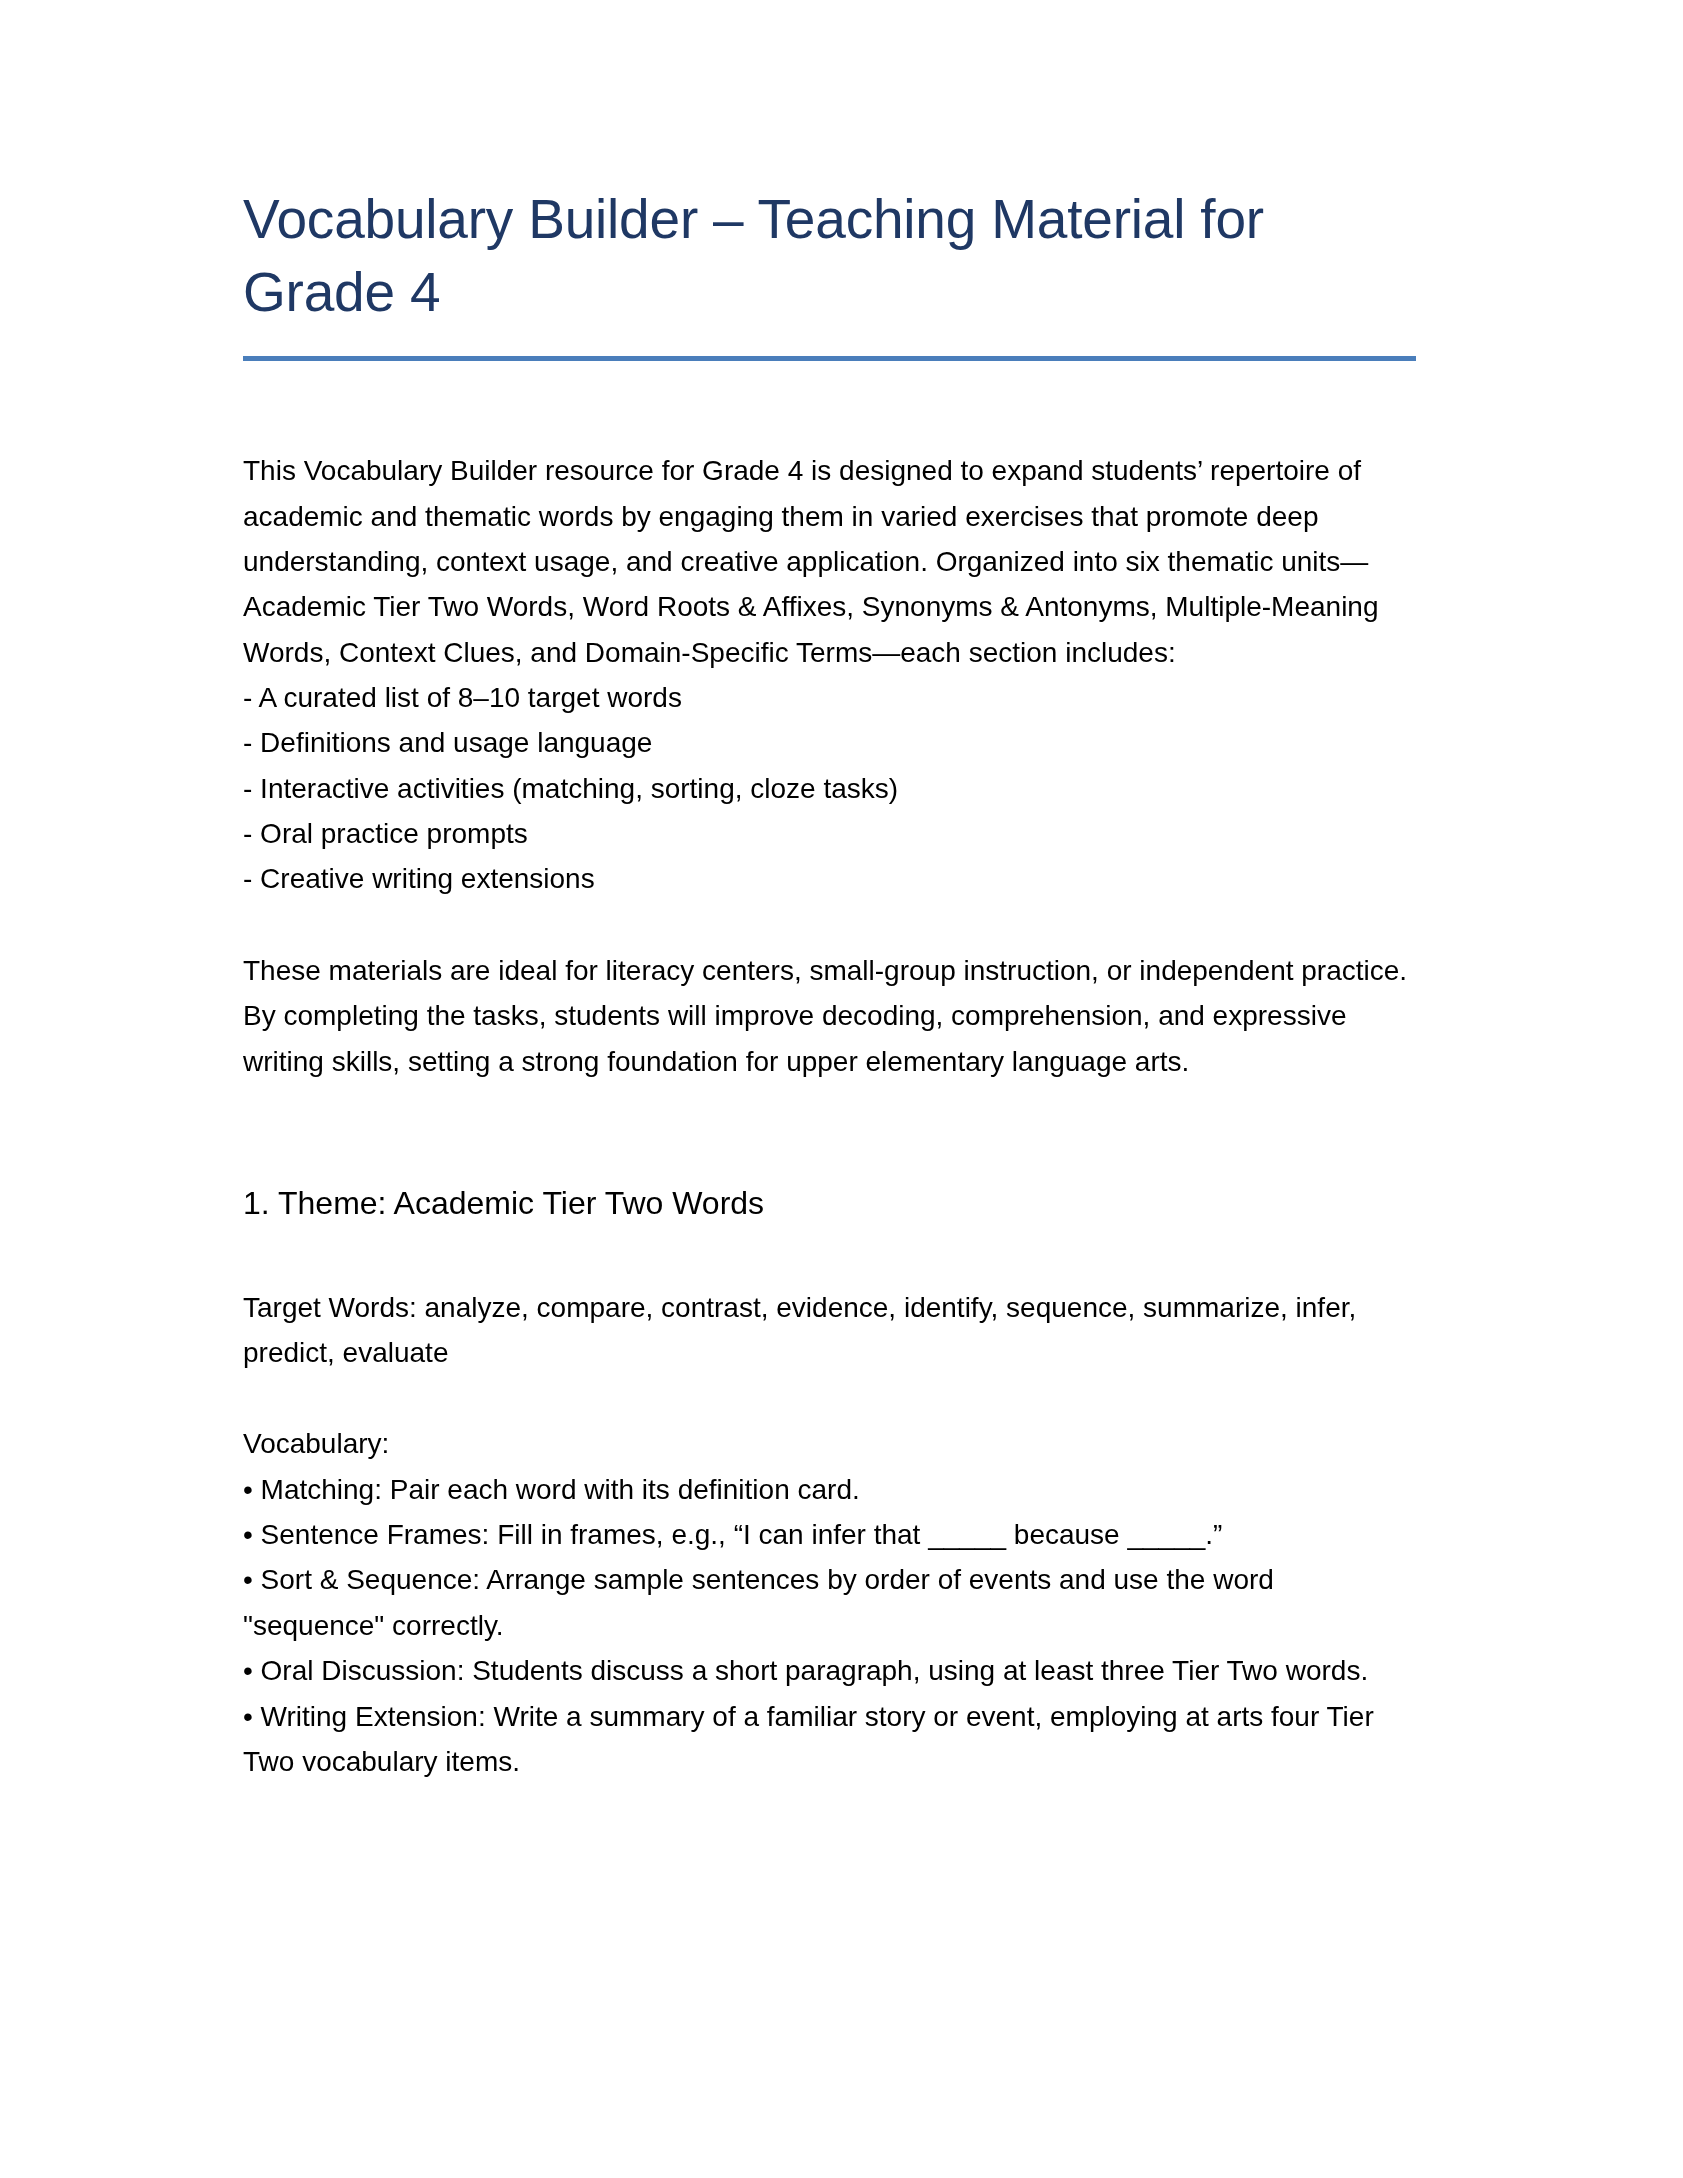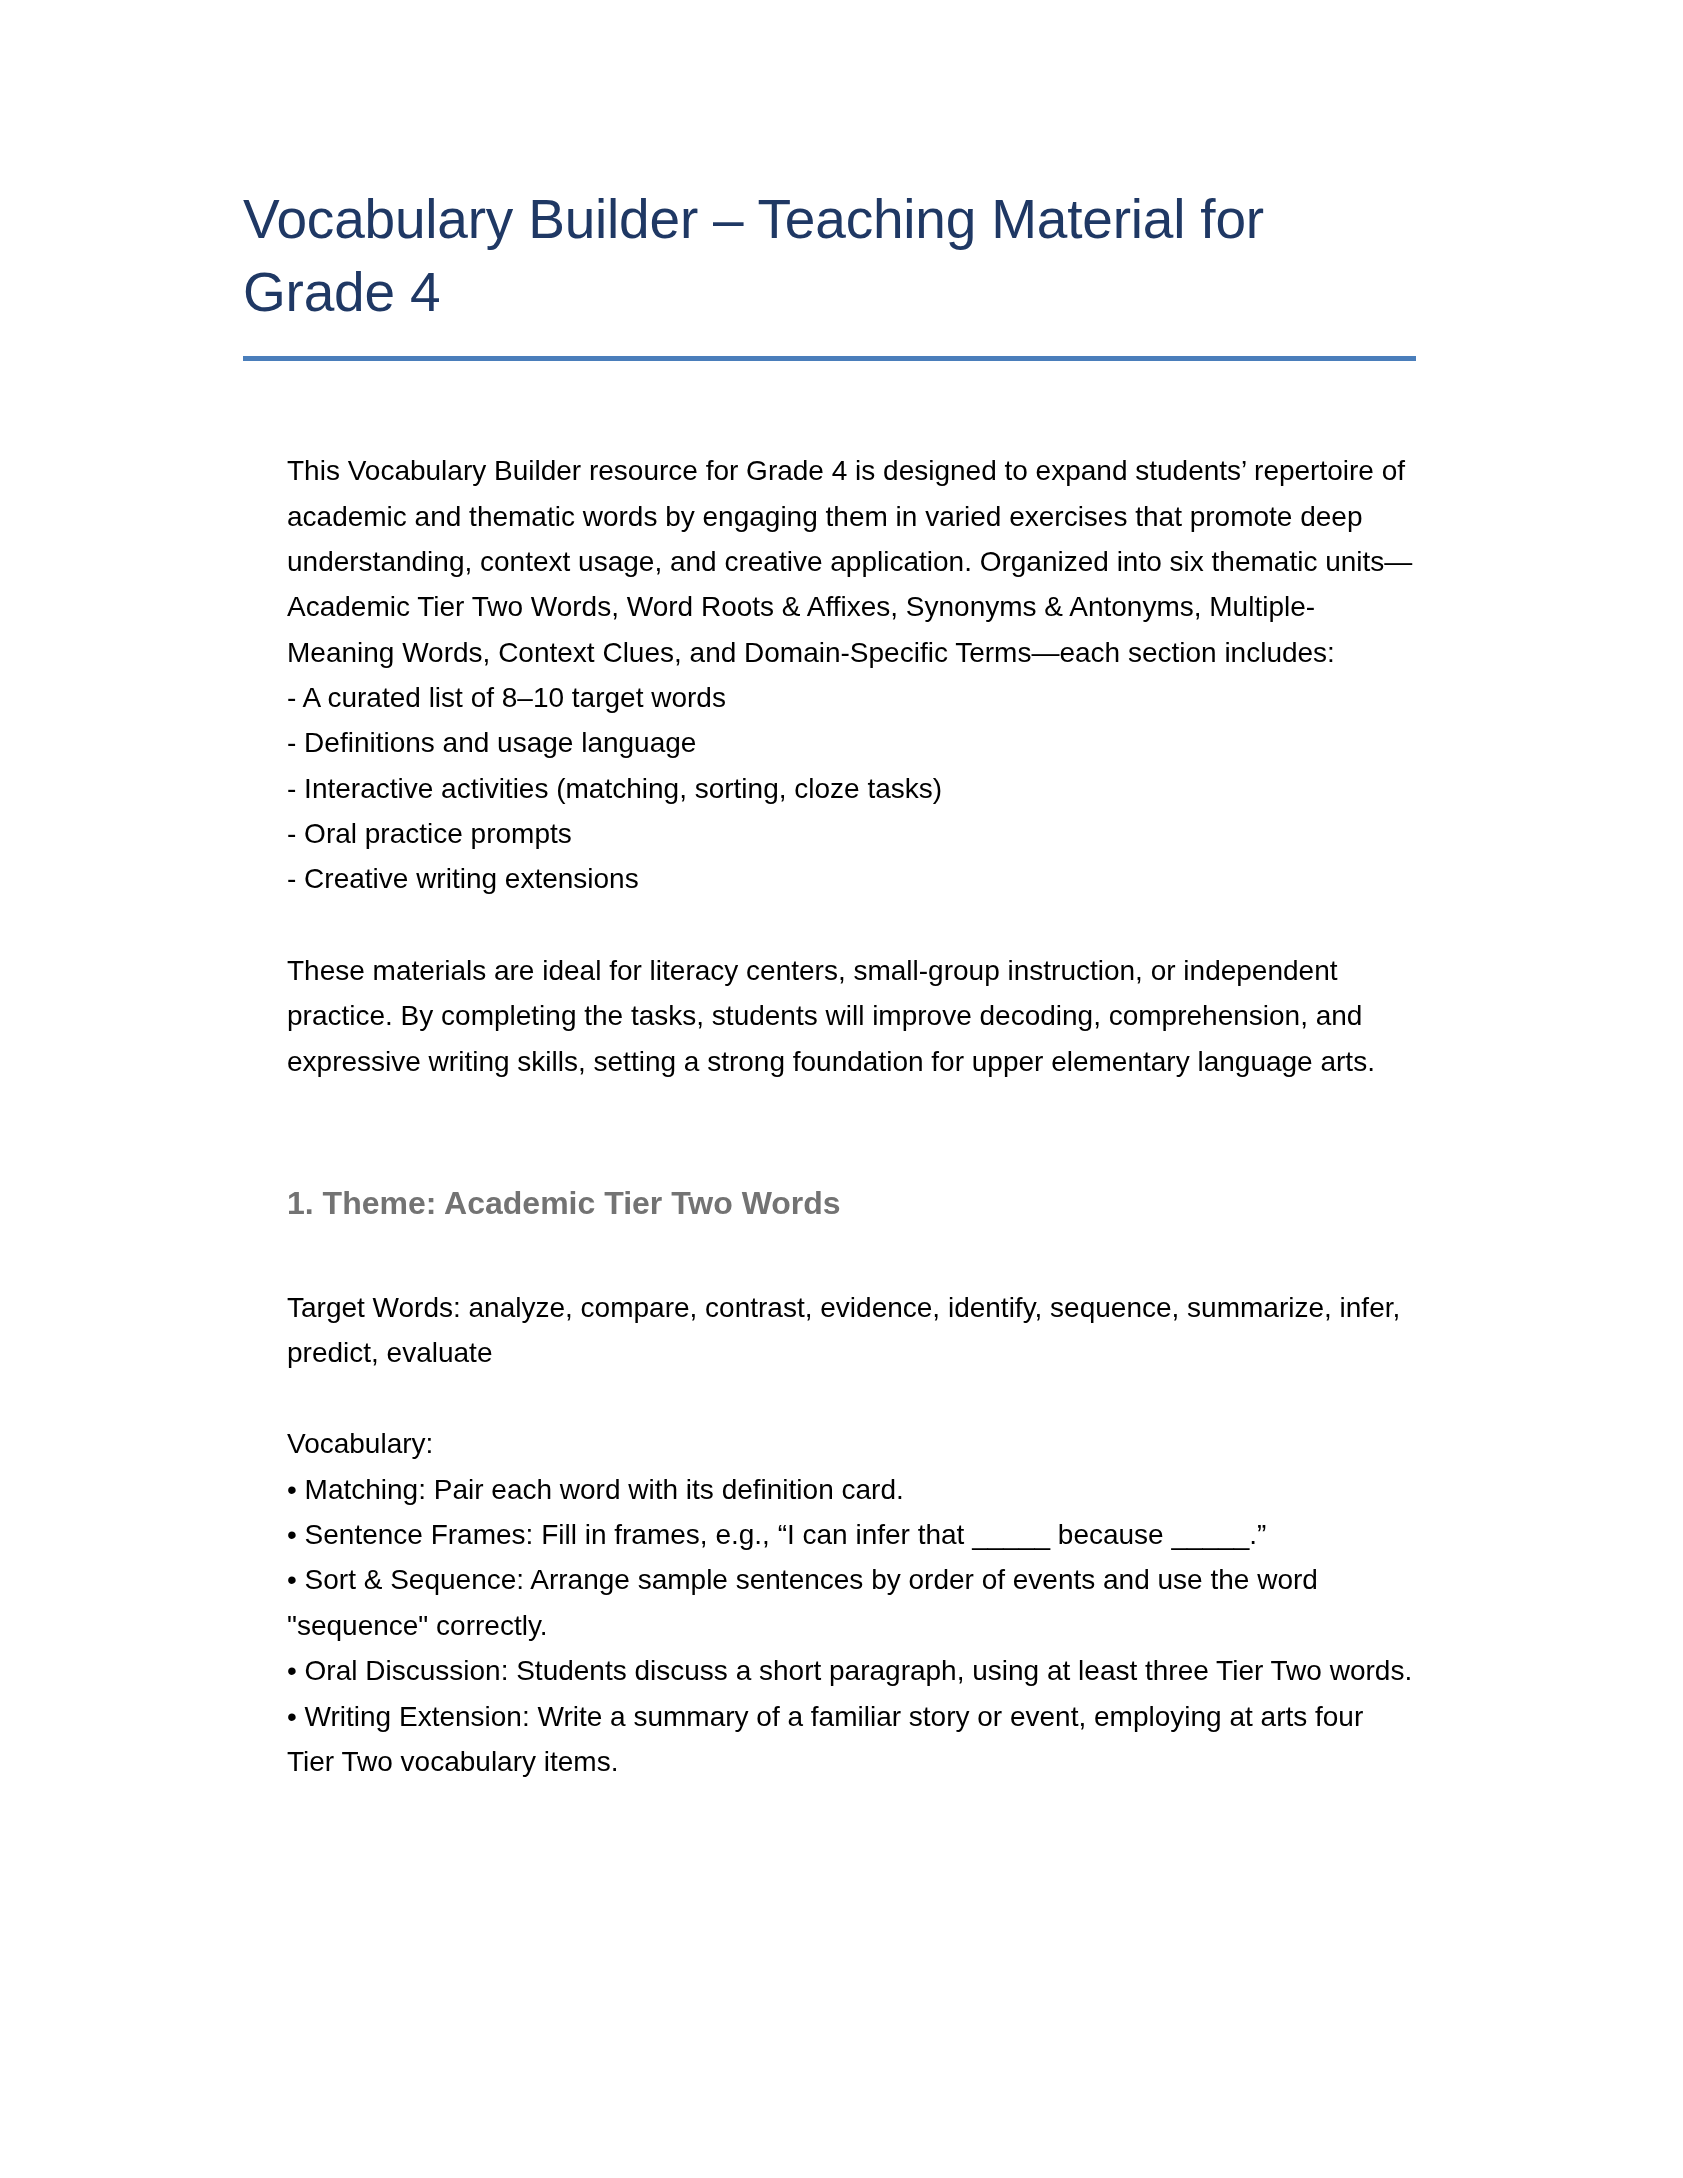--- a/index.html
+++ b/index.html
@@ -50,21 +50,20 @@
     width: 100%;
   }
 
   
   .body-block {
     margin-top: 87px;
     color: #000000;
     font-size: 28px;
     line-height: 1.62;
     font-weight: 400;
-    margin-left: 44px;
   }
 
   .para {
     margin: 0;
     white-space: pre-line;
   }
 
   .spacer-line {
     height: 46px;
   }
@@ -78,23 +77,23 @@
 
   .dash-list li,
   .bullet-list li {
     margin: 0;
     padding: 0;
     white-space: pre-line;
   }
 
   
   .section-heading {
-    color: #737373;
+    color: #000000;
     font-size: 32px;
-    font-weight: bold;
+    font-weight: normal;
     line-height: 1.4;
     margin: 0;
     padding: 0;
   }
 
   .heading-gap-before { height: 97px; }
   .heading-gap-after  { height: 59px; }
 </style>
 </head>
 <body>

